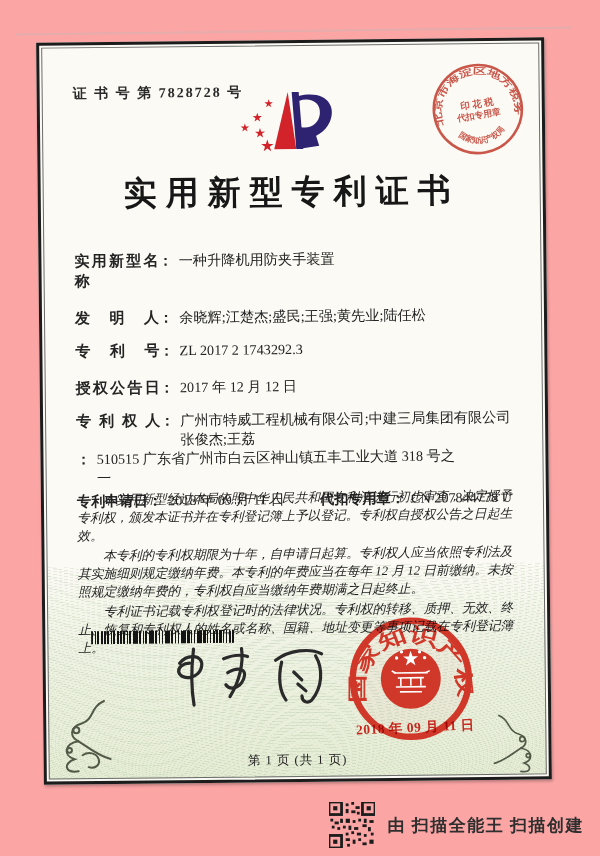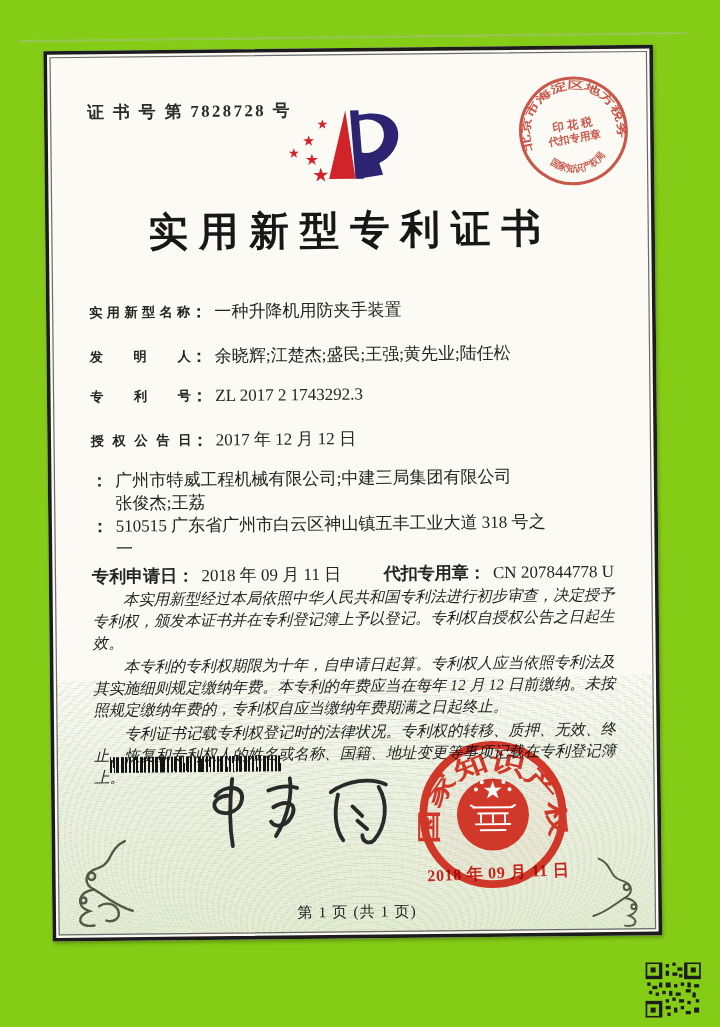--- a/index.html
+++ b/index.html
@@ -1,17 +1,17 @@
 <!DOCTYPE html>
 <html><head>
 <meta charset="utf-8">
 <style>
   html,body{margin:0;padding:0;width:600px;height:856px;background:#ffffff;overflow:hidden;
     font-family:"Liberation Serif","DejaVu Serif",serif;color:#242424;}
-  .photo{position:relative;width:600px;height:856px;background:#84cc16;}
+  .photo{position:relative;width:600px;height:856px;background:#fca5a5;}
   .scan-edge{position:absolute;left:16px;top:30px;width:556px;height:2px;background:#b9b9b9;opacity:.35;transform:rotate(-.7deg);}
 
   
   .cert{position:absolute;left:40px;top:40px;width:502px;height:736px;background:#fbfaf4;
     border:3px solid #1c1c1c;transform:rotate(-.6deg);box-shadow:1px 2px 3px rgba(0,0,0,.25);}
   .cert::before{content:"";position:absolute;inset:2px;border:1px solid #6b6b6b;pointer-events:none;z-index:3;}
   .band{position:absolute;left:2px;right:2px;bottom:2px;height:212px;z-index:0;
     background:
       repeating-radial-gradient(ellipse 900px 260px at 50% 118%, rgba(125,160,115,.16) 0 1px, transparent 1px 5px),
       repeating-radial-gradient(ellipse 700px 220px at 18% 125%, rgba(125,160,115,.10) 0 1px, transparent 1px 7px),
@@ -21,21 +21,21 @@
   .cert-no{position:absolute;left:33px;top:40px;font-size:14px;letter-spacing:2px;font-weight:600;color:#2a2a2a;}
 
   .logo{position:absolute;left:50%;top:46px;transform:translateX(-50%);width:122px;height:82px;}
 
   .title{position:absolute;left:0;right:0;top:127px;text-align:center;font-size:33px;font-weight:700;
     letter-spacing:9px;color:#171717;}
 
   .fields{position:absolute;left:33px;right:24px;top:206px;font-size:14.2px;line-height:20px;}
   .frow{display:flex;}
   .mb-lg{margin-bottom:17px;} .mb-sm{margin-bottom:13px;} .mb-0{margin-bottom:0;} .mb-xs{margin-bottom:4px;}
-  .flabel{display:inline-block;width:84px;text-align:justify;text-align-last:justify;font-weight:600;font-size:11px;flex:none;}
+  .flabel{display:inline-block;width:84px;text-align:justify;text-align-last:justify;font-weight:600;font-size:15px;flex:none;}
   .colon{font-weight:600;flex:none;margin-right:6px;}
   .fvals{flex:1;}
   .fval{line-height:20px;}
   .fval2{line-height:18px;}
   .grant-row{display:flex;margin-top:4px;}
   .grant-left{flex:none;}
   .grant-right{margin-left:auto;margin-right:10px;}
 
   .paras{position:absolute;left:33px;right:25px;top:446px;font-size:12.8px;line-height:18px;
     font-style:italic;color:#1f1f1f;}
@@ -134,20 +134,21 @@
             </div>
         </div>
         <div class="frow mb-sm">
           <span class="flabel">授权公告日</span>
             <span class="colon">：</span>
           <div class="fvals">
               <div class="fval">2017 年 12 月 12 日</div>
             </div>
         </div>
         <div class="frow mb-0">
+          <span class="flabel">专利权人</span>
             <span class="colon">：</span>
           <div class="fvals">
             <div class="fval">广州市特威工程机械有限公司;中建三局集团有限公司</div>
             <div class="fval fval2">张俊杰;王荔</div>
           </div>
         </div>
         <div class="frow mb-xs">
             <span class="colon">：</span>
           <div class="fvals">
             <div class="fval">510515 广东省广州市白云区神山镇五丰工业大道 318 号之</div>
@@ -262,14 +263,15 @@
         <rect x="20" y="22" width="3" height="2"></rect>
       <rect x="25" y="23" width="2" height="2"></rect>
         <rect x="30" y="22" width="2" height="2"></rect>
       <rect x="12" y="26" width="3" height="2"></rect>
         <rect x="17" y="27" width="2" height="3"></rect>
         <rect x="21" y="26" width="2" height="2"></rect>
       <rect x="24" y="29" width="3" height="2"></rect>
         <rect x="29" y="27" width="3" height="3"></rect>
         <rect x="13" y="30" width="2" height="2"></rect>
     </svg>
+    <span class="wm-text">由 扫描全能王 扫描创建</span>
   </div>
 </div>
 
 </body></html>

